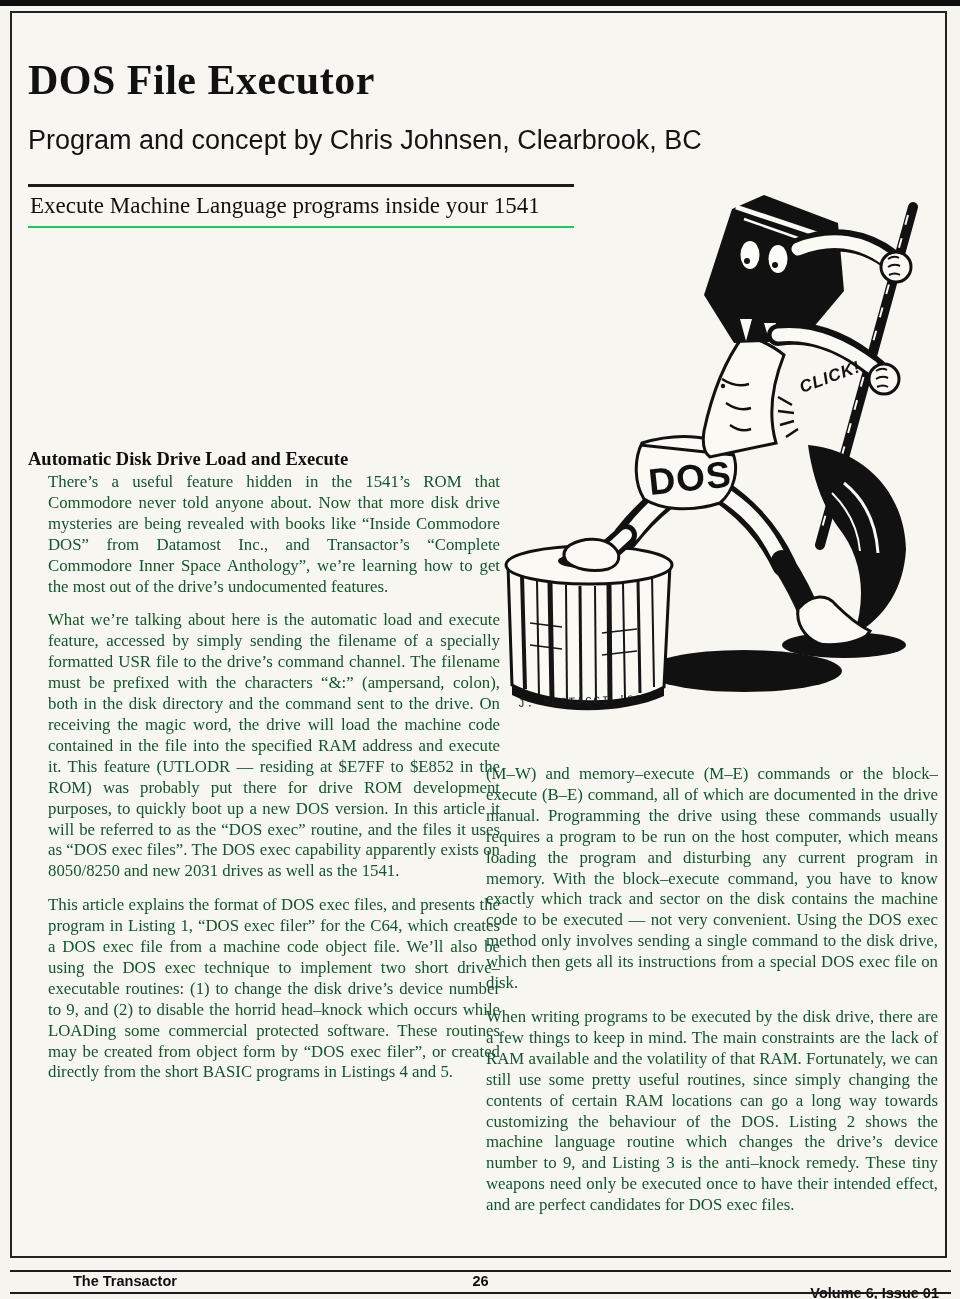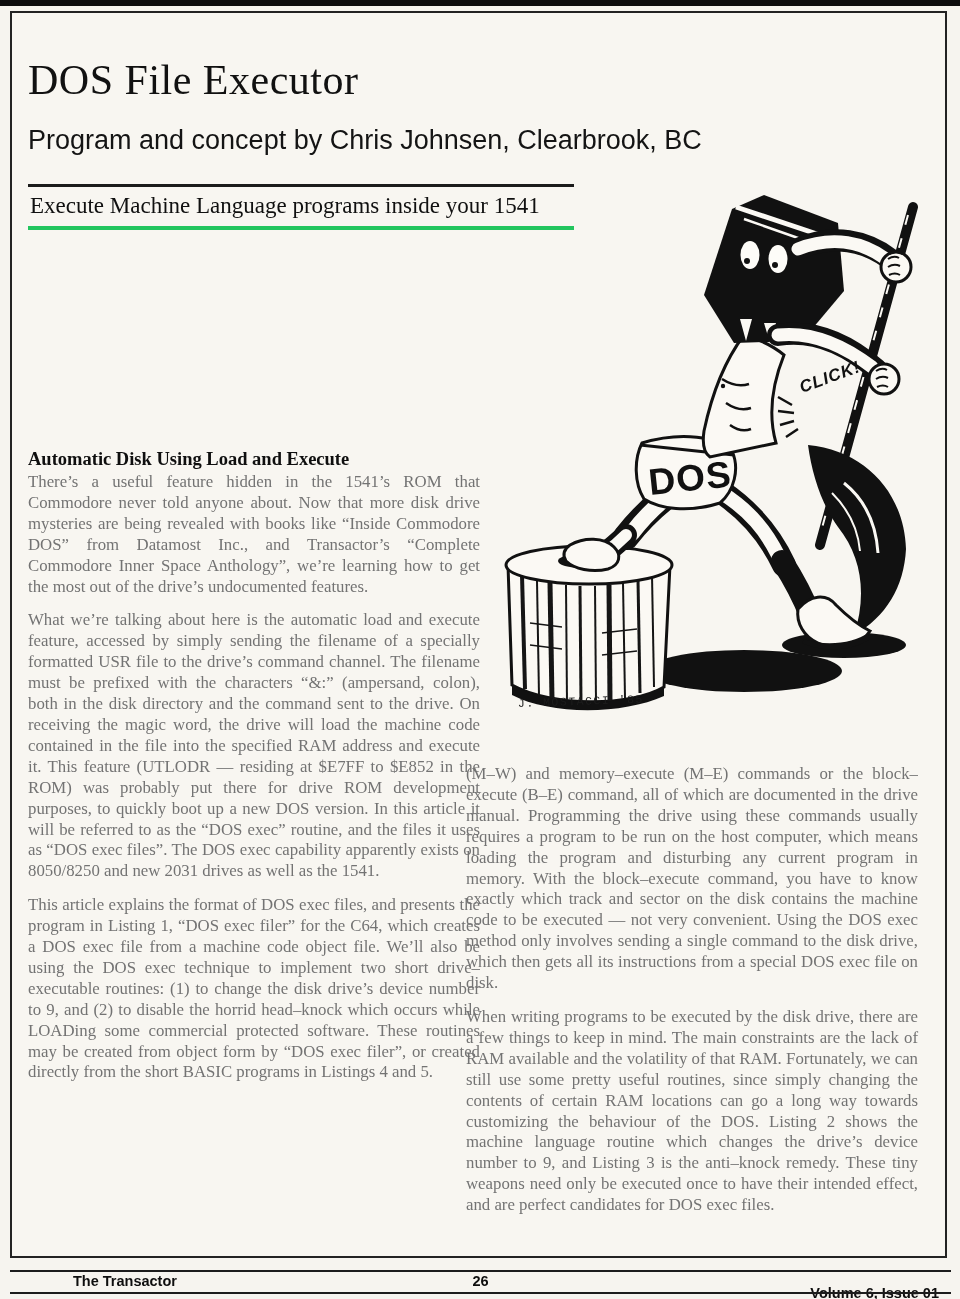--- a/index.html
+++ b/index.html
@@ -10,46 +10,47 @@
     -webkit-font-smoothing:antialiased;
   }
   .scan-edge-top{position:absolute;left:0;top:0;width:960px;height:6px;background:#0d0d0d;}
   .page-frame{
     position:absolute;left:10px;top:11px;width:937px;height:1247px;
     border:2px solid #232323;background:#f8f6f1;box-sizing:border-box;
   }
   
   .article-title{
     position:absolute;left:28px;top:30px;width:700px;
-    font-family:"Liberation Serif", serif;font-weight:normal;
+    font-family:"Liberation Serif", serif;font-weight:bold;
     font-size:42px;line-height:1.05;letter-spacing:0.5px;color:#111;
   }
   .article-byline{
     position:absolute;left:28px;top:82px;width:820px;
     font-family:"Liberation Sans", sans-serif;font-weight:400;
     font-size:27px;color:#141414;margin-top:43px;
   }
   .tagline-box{
     position:absolute;left:28px;top:184px;width:546px;
-    border-top:3px solid #1b1b1b;border-bottom:4px solid #22c55e;
+    border-top:3px solid #1b1b1b;border-bottom:2px solid #22c55e;
     padding:6px 2px 7px 2px;box-sizing:border-box;
   }
   .tagline-box span{
     font-family:"Liberation Serif", serif;font-size:23px;color:#101010;
   }
   
   .section-heading{
     position:absolute;left:28px;top:434px;width:452px;
     font-family:"Liberation Serif", serif;font-weight:bold;
     font-size:18.5px;color:#0f0f0f;
   }
   .col{
     position:absolute;width:452px;
     font-size:16.8px;line-height:20.9px;text-align:justify;text-align-last:left;
-    color:#737373;
+    color:#14532d;
+    margin-left:20px;
   }
   .col p{margin:0 0 13px 0;}
   .col-left{left:28px;top:472px;height:790px;}
   .col-right{left:466px;top:764px;height:498px;}
   
   .illustration{
     position:absolute;left:492px;top:193px;width:452px;height:562px;
   }
   
   .footer-rule-a{position:absolute;left:10px;top:1270px;width:941px;height:2px;background:#1c1c1c;}
@@ -68,21 +69,21 @@
 <div class="scan-edge-top"></div>
 <div class="page-frame"></div>
 
 <h1 class="article-title">DOS File Executor</h1>
 <div class="article-byline">Program and concept by Chris Johnsen, Clearbrook, BC</div>
 
 <div class="tagline-box">
   <span>Execute Machine Language programs inside your 1541</span>
 </div>
 
-<h2 class="section-heading">Automatic Disk Using Load and Execute</h2>
+<h2 class="section-heading">Automatic Disk Drive Load and Execute</h2>
 
 <div class="col col-left">
   <p>There’s a useful feature hidden in the 1541’s ROM that Commodore never told anyone about. Now that more disk drive mysteries are being revealed with books like “Inside Commodore DOS” from Datamost Inc., and Transactor’s “Complete Commodore Inner Space Anthology”, we’re learning how to get the most out of the drive’s undocumented features.</p>
   <p>What we’re talking about here is the automatic load and execute feature, accessed by simply sending the filename of a specially formatted USR file to the drive’s command channel. The filename must be prefixed with the characters “&amp;:” (ampersand, colon), both in the disk directory and the command sent to the drive. On receiving the magic word, the drive will load the machine code contained in the file into the specified RAM address and execute it. This feature (UTLODR — residing at $E7FF to $E852 in the ROM) was probably put there for drive ROM development purposes, to quickly boot up a new DOS version. In this article it will be referred to as the “DOS exec” routine, and the files it uses as “DOS exec files”. The DOS exec capability apparently exists on 8050/8250 and new 2031 drives as well as the 1541.</p>
   <p>This article explains the format of DOS exec files, and presents the program in Listing 1, “DOS exec filer” for the C64, which creates a DOS exec file from a machine code object file. We’ll also be using the DOS exec technique to implement two short drive–executable routines: (1) to change the disk drive’s device number to 9, and (2) to disable the horrid head–knock which occurs while LOADing some commercial protected software. These routines may be created from object form by “DOS exec filer”, or created directly from the short BASIC programs in Listings 4 and 5.</p>
 </div>
 
 <div class="col col-right">
   <p>(M–W) and memory–execute (M–E) commands or the block–execute (B–E) command, all of which are documented in the drive manual. Programming the drive using these commands usually requires a program to be run on the host computer, which means loading the program and disturbing any current program in memory. With the block–execute command, you have to know exactly which track and sector on the disk contains the machine code to be executed — not very convenient. Using the DOS exec method only involves sending a single command to the disk drive, which then gets all its instructions from a special DOS exec file on disk.</p>
   <p>When writing programs to be executed by the disk drive, there are a few things to keep in mind. The main constraints are the lack of RAM available and the volatility of that RAM. Fortunately, we can still use some pretty useful routines, since simply changing the contents of certain RAM locations can go a long way towards customizing the behaviour of the DOS. Listing 2 shows the machine language routine which changes the drive’s device number to 9, and Listing 3 is the anti–knock remedy. These tiny weapons need only be executed once to have their intended effect, and are perfect candidates for DOS exec files.</p>

